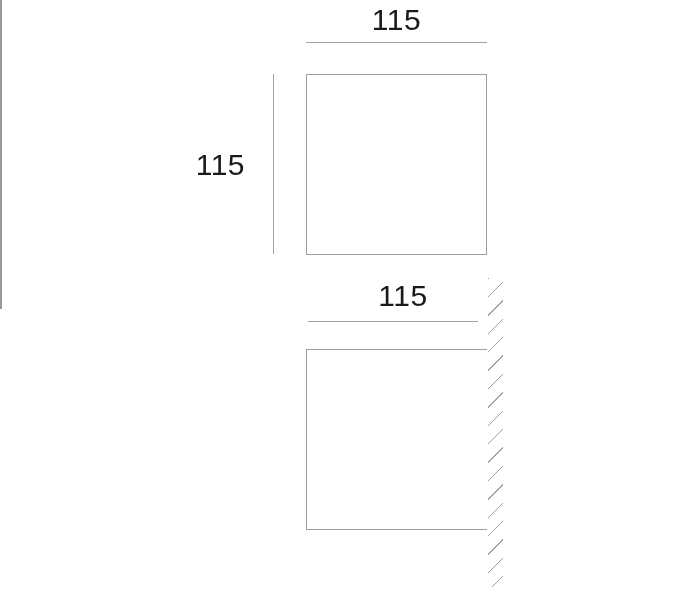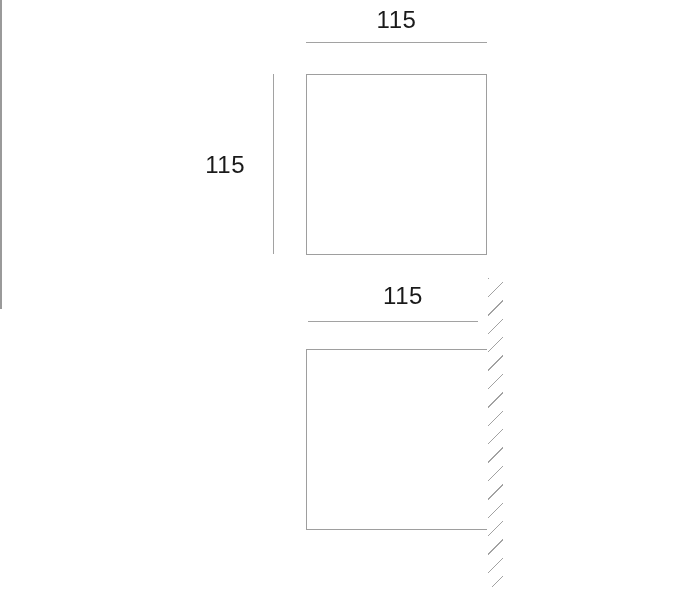--- a/index.html
+++ b/index.html
@@ -10,21 +10,21 @@
   #canvas {
     position: relative;
     width: 700px;
     height: 614px;
     background: #ffffff;
     overflow: hidden;
     font-family: "Liberation Sans", sans-serif;
   }
   .dim-label {
     position: absolute;
-    font-size: 24px;
+    font-size: 30px;
     line-height: 26px;
     color: #1a1a1a;
     letter-spacing: 0.5px;
     user-select: none;
   }
   .h-line {
     position: absolute;
     height: 1px;
     background: #a2a2a2;
   }

